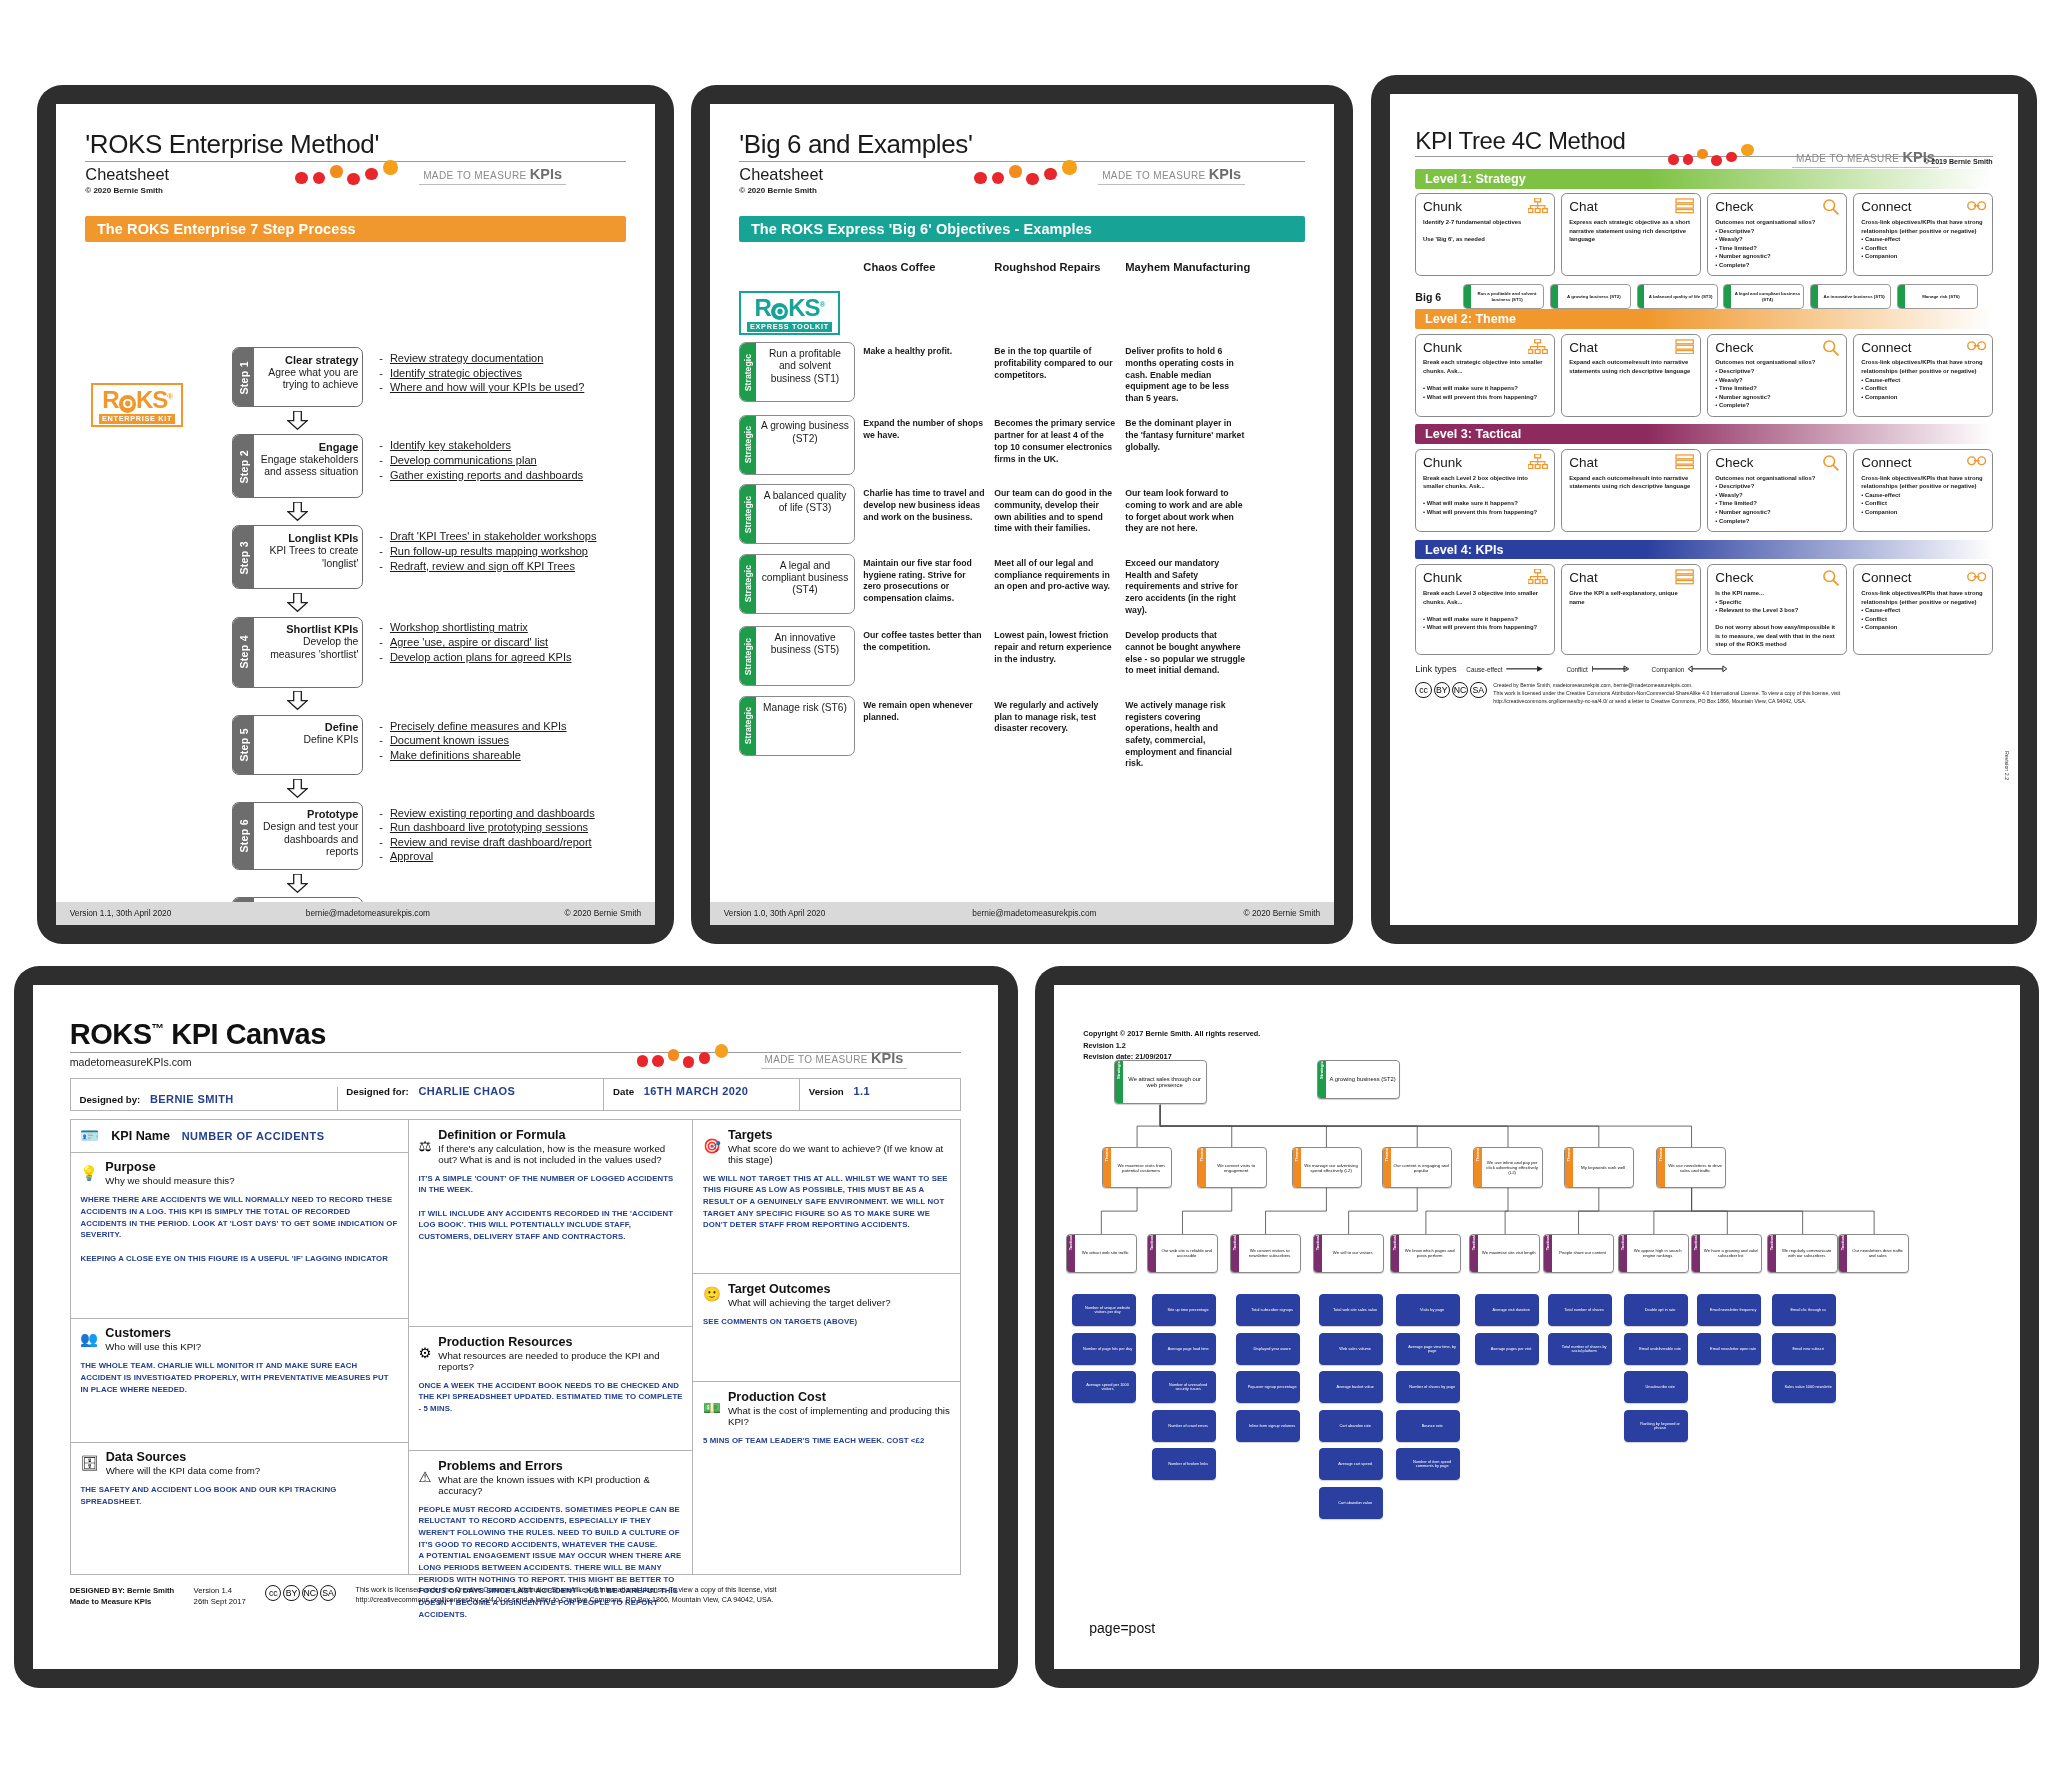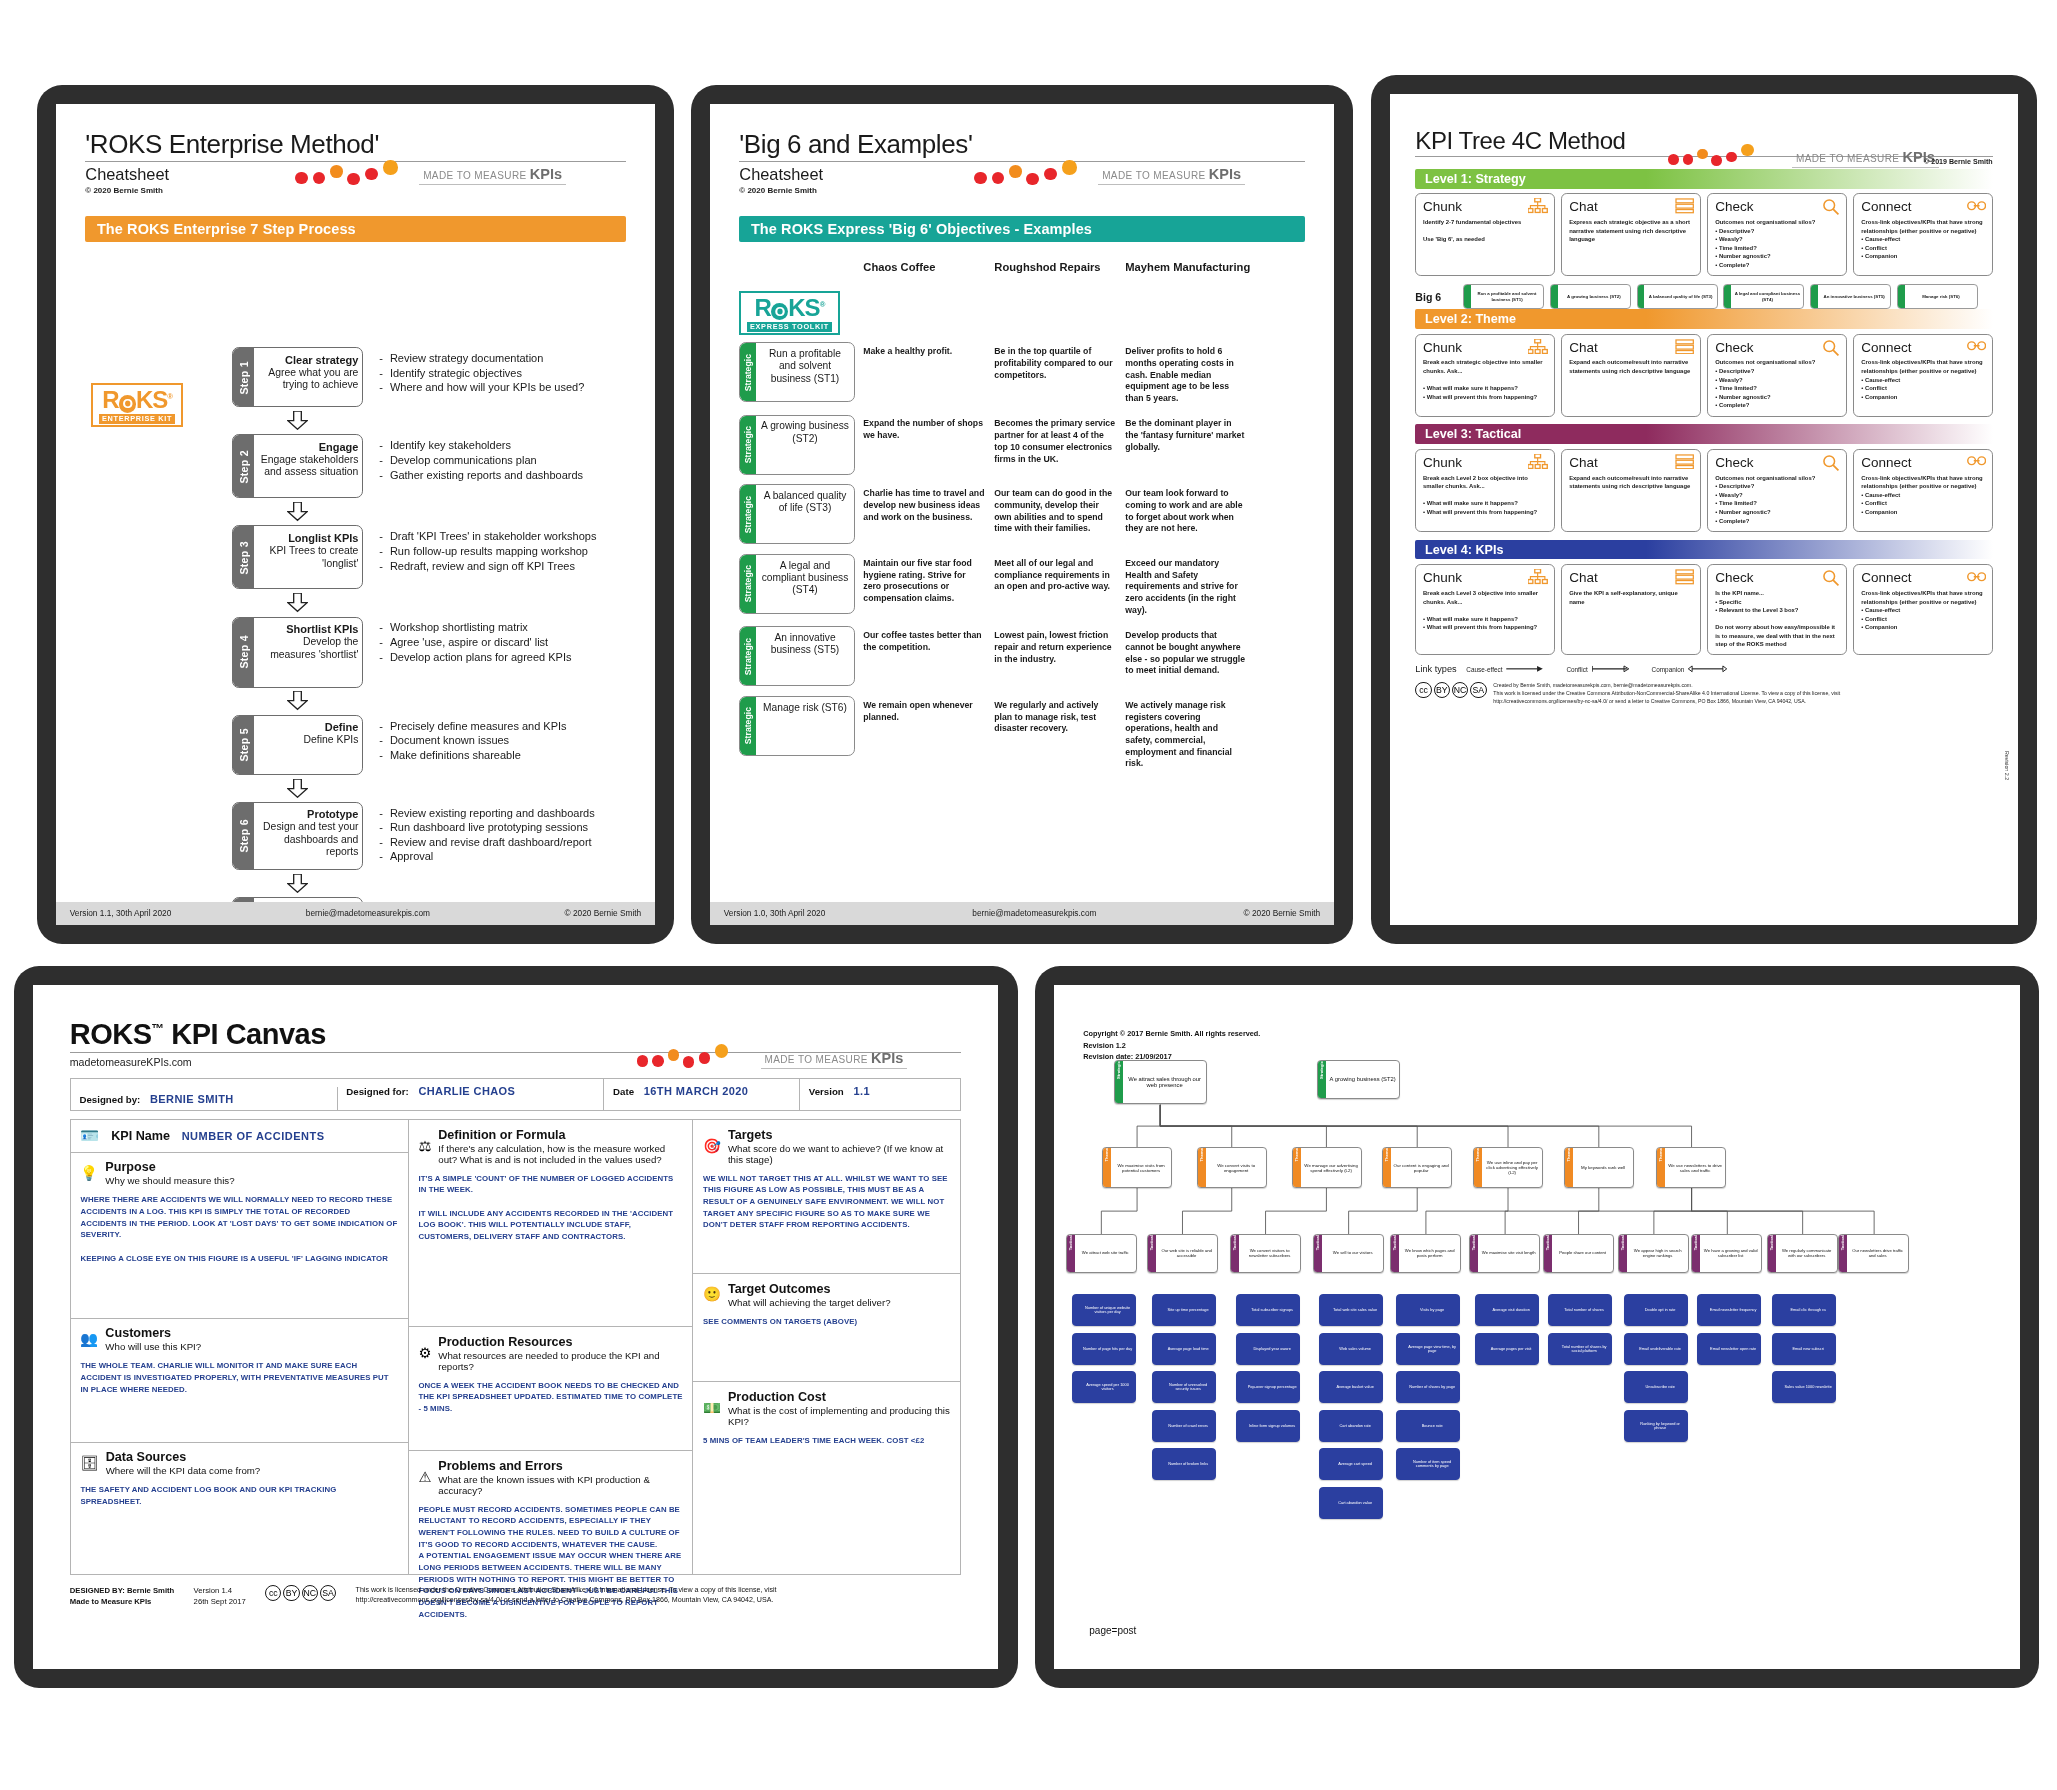--- a/index.html
+++ b/index.html
@@ -97,21 +97,21 @@
   .step-tab span {
     writing-mode:vertical-rl; transform:rotate(180deg);
     font-size:10.6px; font-weight:600; letter-spacing:0.3px;
   }
   .step-body { flex:1; padding:5.8px 3.9px; text-align:right; }
   .step-name { font-size:11px; font-weight:800; color:#1a1a1a; }
   .step-desc { font-size:10.4px; color:#1a1a1a; line-height:1.18; margin-top:1px; }
   .arrow-svg { display:block; margin:3.9px auto; }
   .step-bullets {
     position:absolute; left:145px; top:3.9px; width:319px;
-    font-size:11px; line-height:1.33; color:#1a1a1a;
+    font-size:11px; line-height:1.33; color:#1a1a1a;text-decoration:underline;
   }
   .step-bullets div { position:relative; padding-left:12.6px; white-space:nowrap; }
   .step-bullets div:before { content:"-"; position:absolute; left:1.9px; }
 
   
   .footer-bar {
     position:absolute; left:0; right:0; bottom:0; height:23px;
     background:#d9d9d9; display:flex; align-items:center;
     font-size:8.3px; color:#1a1a1a;
   }
@@ -210,21 +210,21 @@
   .node.strategic .tab { background:#1f9c4b; }
   .node.theme .tab { background:#f08a23; }
   .node.tactical .tab { background:#7b2e6e; }
   .node.kpi .tab { background:#2b3fa0; }
   .node .tablab { writing-mode:vertical-rl; transform:rotate(180deg);
       color:#fff; font-size:4.2px; font-weight:700; width:100%; text-align:center;
       display:flex; align-items:center; justify-content:center; }
   .node.kpi { background:#2b3fa0; border-color:#2b3fa0; }
   .node.kpi .nb { background:#2b3fa0; color:#fff; }
 
-  .m3-foot { position:absolute; left:35px; bottom:33px; font-size:10px; color:#111;text-align:right; }
+  .m3-foot { position:absolute; left:35px; bottom:33px; font-size:14px; color:#111;text-align:right; }
 
   svg.conn { position:absolute; left:0; top:0; pointer-events:none; }
 </style>
 </head>
 <body>
 
 <div class="frame" id="frame-roks-method">
   <div class="sheet">
     <div class="sheet-inner">
 

